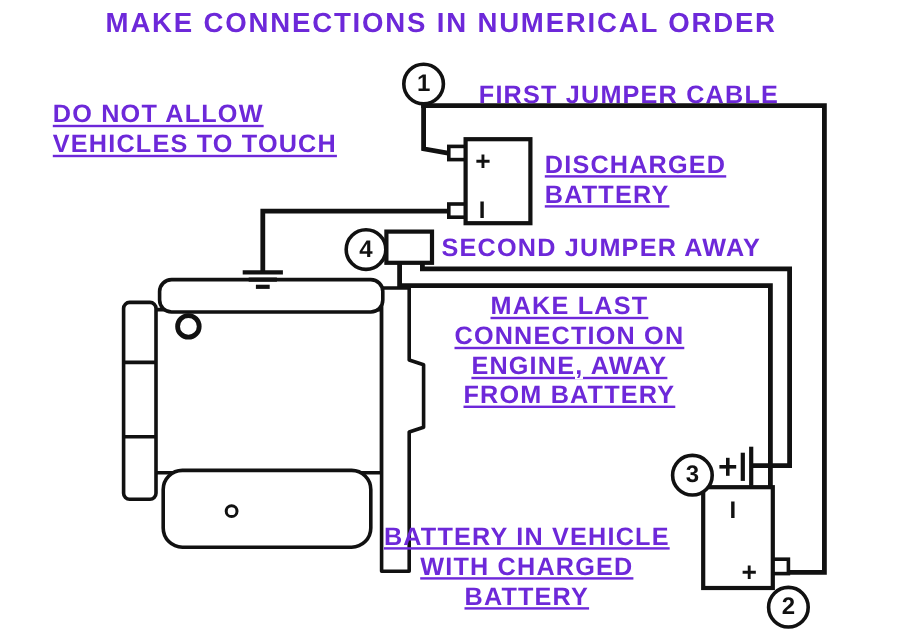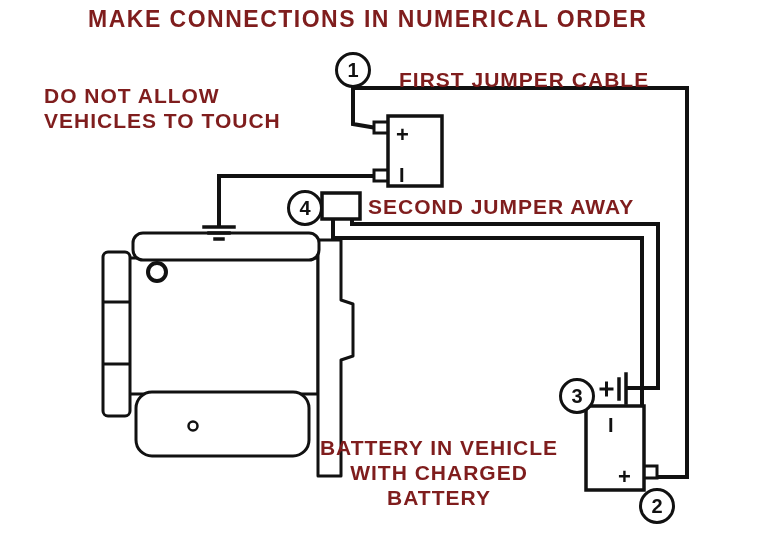--- a/index.html
+++ b/index.html
@@ -8,25 +8,25 @@
   .canvas {
     position:relative; width:770px; height:535px;
     background:#ffffff; color:#111111; overflow:hidden;
   }
   svg.diagram { position:absolute; left:0; top:0; width:770px; height:535px; }
   svg text {
     font-family:"Liberation Sans", sans-serif;
     font-weight:bold; fill:#111111;
   }
   .lbl {
-    position:absolute; font-weight:bold; color:#7f1d1d;
+    position:absolute; font-weight:bold; color:#6d28d9;
     letter-spacing:1px; line-height:1.18; white-space:nowrap;
     font-size:21px;
   }
-  .pre { white-space:pre-line; }
+  .pre { white-space:pre-line;text-decoration:underline; }
   .center { text-align:center; }
   .title { font-size:23px; letter-spacing:1.5px; }
   .num-circle {
     position:absolute; width:36px; height:36px;
     border:3px solid #111111; border-radius:50%;
     background:#ffffff; display:flex; align-items:center; justify-content:center;
     font-weight:bold; font-size:20px; color:#111111;
   }
 </style>
 </head>
@@ -107,20 +107,26 @@
     <span>2</span>
   </div>
 
   <div class="lbl title" style="left:88px; top:6px;">MAKE CONNECTIONS IN NUMERICAL ORDER</div>
 
   <div class="lbl pre" style="left:44px; top:84px;">DO NOT ALLOW
 VEHICLES TO TOUCH</div>
 
   <div class="lbl" style="left:399px; top:68px;">FIRST JUMPER CABLE</div>
 
+  <div class="lbl pre" style="left:454px; top:126px;">DISCHARGED
+BATTERY</div>
 
   <div class="lbl" style="left:368px; top:195px;">SECOND JUMPER AWAY</div>
 
+  <div class="lbl pre center" style="left:372px; top:244px; width:205px;">MAKE LAST
+CONNECTION ON
+ENGINE, AWAY
+FROM BATTERY</div>
 
   <div class="lbl pre center" style="left:300px; top:436px; width:278px;">BATTERY IN VEHICLE
 WITH CHARGED BATTERY</div>
 
 </div>
 
 </body></html>

